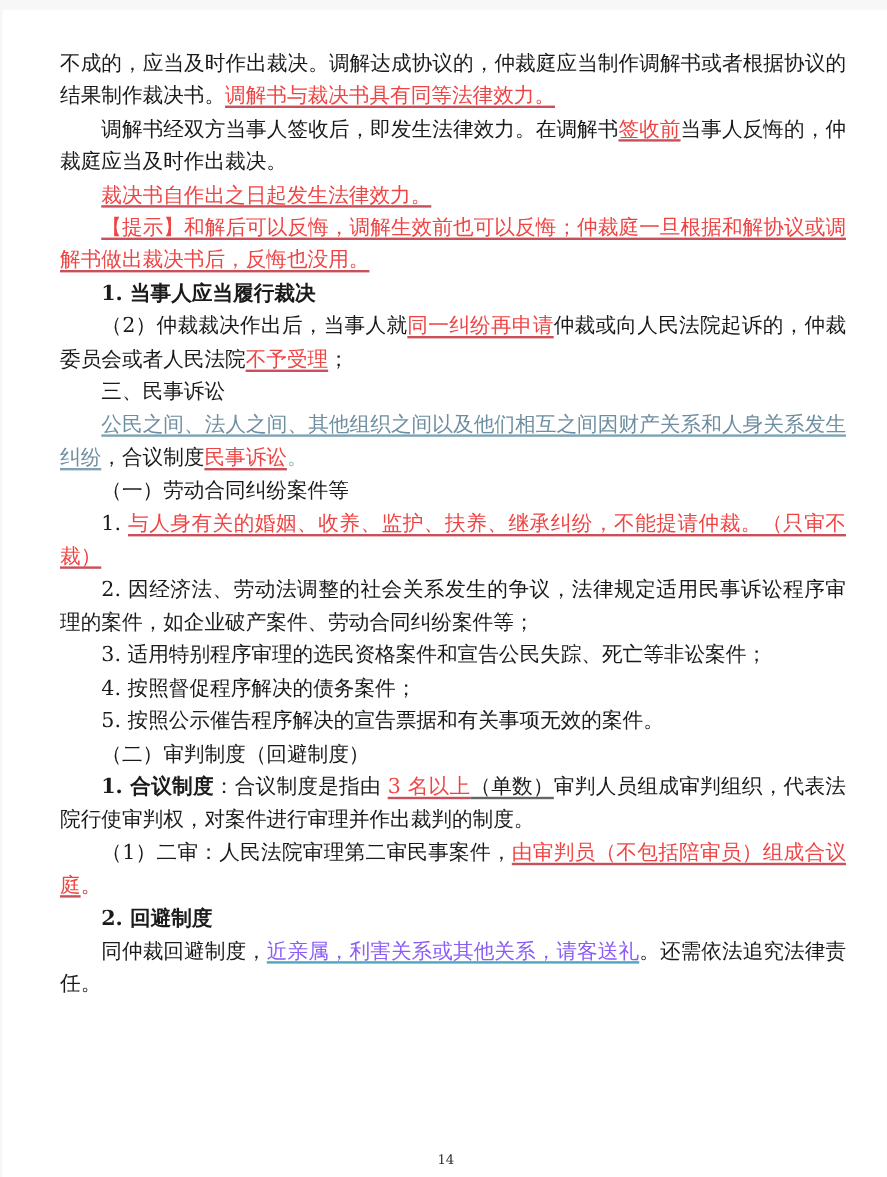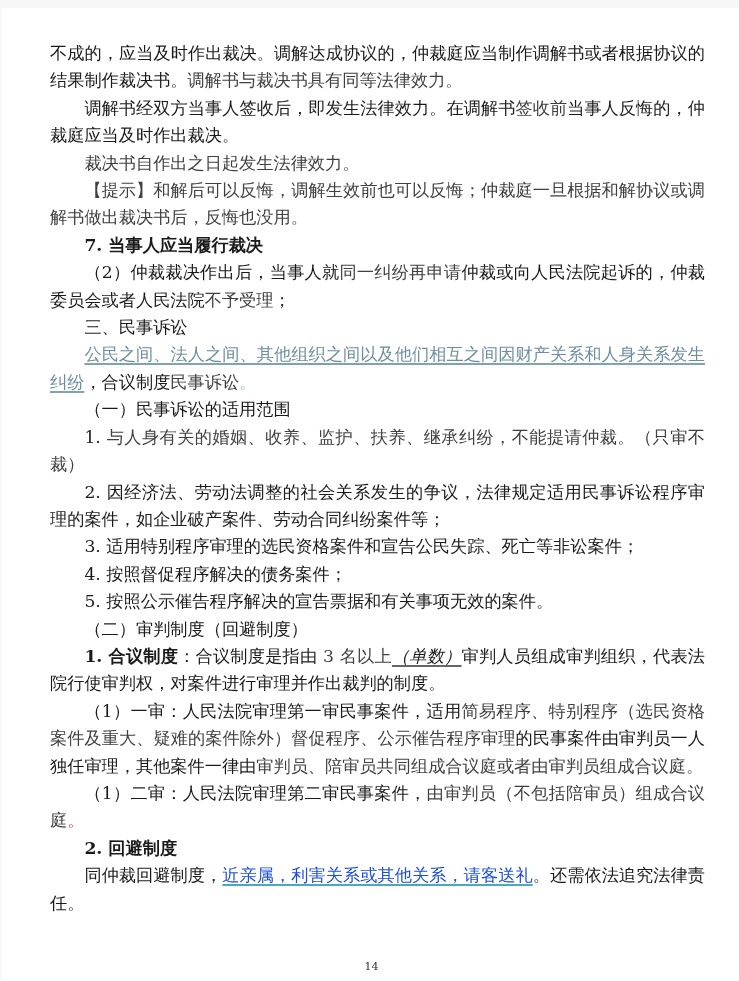--- a/index.html
+++ b/index.html
@@ -13,66 +13,65 @@
     position:absolute; left:2px; top:8px; width:737px; height:973px;
     background:#ffffff;
   }
   .content {
     position:absolute; left:48px; top:32px; width:655px;
     font-size:17.2px; line-height:27.4px;
   }
   .p { margin:0; text-align:justify; white-space:normal; }
   .ind { text-indent:2em; }
   .bold { font-weight:bold; }
-  .r { color:#404040; text-decoration-color:#c8505a; text-decoration-thickness:2px; text-underline-offset:3px; }
+  .r { color:#ef4444; text-decoration:underline; text-decoration-color:#c8505a; text-decoration-thickness:2px; text-underline-offset:3px; }
   .rtxt { color:#c8323c; }
-  .b { color:#1d4ed8; text-decoration:underline; text-decoration-color:#4aa8bf; text-decoration-thickness:2px; text-underline-offset:3px; }
+  .b { color:#8b5cf6; text-decoration:underline; text-decoration-color:#4aa8bf; text-decoration-thickness:2px; text-underline-offset:3px; }
   .bg { color:#6d8ea0; text-decoration:underline; text-decoration-color:#7fa3b3; text-decoration-thickness:2px; text-underline-offset:3px; }
-  .gu { text-decoration:underline; text-decoration-color:#666; text-decoration-thickness:2px; text-underline-offset:3px;font-style:italic; }
+  .gu { text-decoration:underline; text-decoration-color:#666; text-decoration-thickness:2px; text-underline-offset:3px; }
   .pagenum {
     position:absolute; left:0; width:739px; top:952px; text-align:center;
     font-size:11px; color:#333;
   }
 </style>
 </head>
 <body>
 
 <div class="page">
   <div class="content">
 
     <p class="p"><span>不成的，应当及时作出裁决。调解达成协议的，仲裁庭应当制作调解书或者根据协议的结果制作裁决书。</span><span class="r">调解书与裁决书具有同等法律效力。</span></p>
 
     <p class="p ind"><span>调解书经双方当事人签收后，即发生法律效力。在调解书</span><span class="r">签收前</span><span>当事人反悔的，仲裁庭应当及时作出裁决。</span></p>
 
     <p class="p ind"><span class="r">裁决书自作出之日起发生法律效力。</span></p>
 
     <p class="p ind"><span class="r">【提示】和解后可以反悔，调解生效前也可以反悔；仲裁庭一旦根据和解协议或调解书做出裁决书后，反悔也没用。</span></p>
 
-    <p class="p ind bold">7. 当事人应当履行裁决</p>
+    <p class="p ind bold">1. 当事人应当履行裁决</p>
 
 
     <p class="p ind"><span>（2）仲裁裁决作出后，当事人就</span><span class="r">同一纠纷再申请</span><span>仲裁或向人民法院起诉的，仲裁委员会或者人民法院</span><span class="r">不予受理</span><span>；</span></p>
 
     <p class="p ind">三、民事诉讼</p>
 
     <p class="p ind"><span class="bg">公民之间、法人之间、其他组织之间以及他们相互之间因财产关系和人身关系发生纠纷</span><span>，合议制度</span><span class="r">民事诉讼</span><span class="rtxt" style="color:#7fb3c3">。</span></p>
 
-    <p class="p ind">（一）民事诉讼的适用范围</p>
+    <p class="p ind">（一）劳动合同纠纷案件等</p>
 
     <p class="p ind"><span>1. </span><span class="r">与人身有关的婚姻、收养、监护、扶养、继承纠纷，不能提请仲裁。（只审不裁）</span></p>
     <p class="p ind">2. 因经济法、劳动法调整的社会关系发生的争议，法律规定适用民事诉讼程序审理的案件，如企业破产案件、劳动合同纠纷案件等；</p>
     <p class="p ind">3. 适用特别程序审理的选民资格案件和宣告公民失踪、死亡等非讼案件；</p>
     <p class="p ind">4. 按照督促程序解决的债务案件；</p>
     <p class="p ind">5. 按照公示催告程序解决的宣告票据和有关事项无效的案件。</p>
 
     <p class="p ind">（二）审判制度（回避制度）</p>
 
     <p class="p ind"><span class="bold">1. 合议制度</span><span>：合议制度是指由 </span><span class="r">3 名以上</span><span class="gu">（单数）</span><span>审判人员组成审判组织，代表法院行使审判权，对案件进行审理并作出裁判的制度。</span></p>
 
-    <p class="p ind"><span>（1）一审：人民法院审理第一审民事案件，适用</span><span class="r">简易程序、特别程序（选民资格案件及重大、疑难的案件除外）督促程序、公示催告程序审理</span><span>的民事案件由审判员一人独任审理，其他案件一律由</span><span class="r">审判员、陪审员共同组成合议庭或者由审判员组成合议庭。</span></p>
 
     <p class="p ind"><span>（1）二审：人民法院审理第二审民事案件，</span><span class="r">由审判员（不包括陪审员）组成合议庭</span><span class="rtxt">。</span></p>
 
     <p class="p ind bold">2. 回避制度</p>
 
     <p class="p ind"><span>同仲裁回避制度，</span><span class="b">近亲属，利害关系或其他关系，请客送礼</span><span>。还需依法追究法律责任。</span></p>
 
   </div>
   <div class="pagenum">14</div>
 </div>

